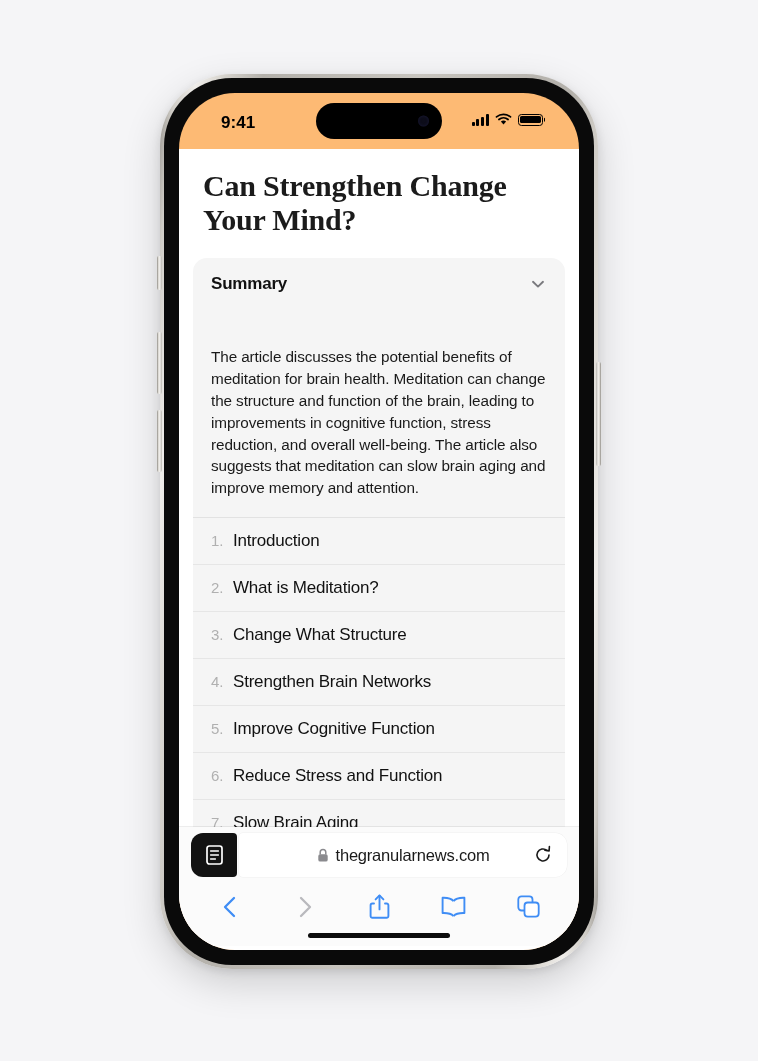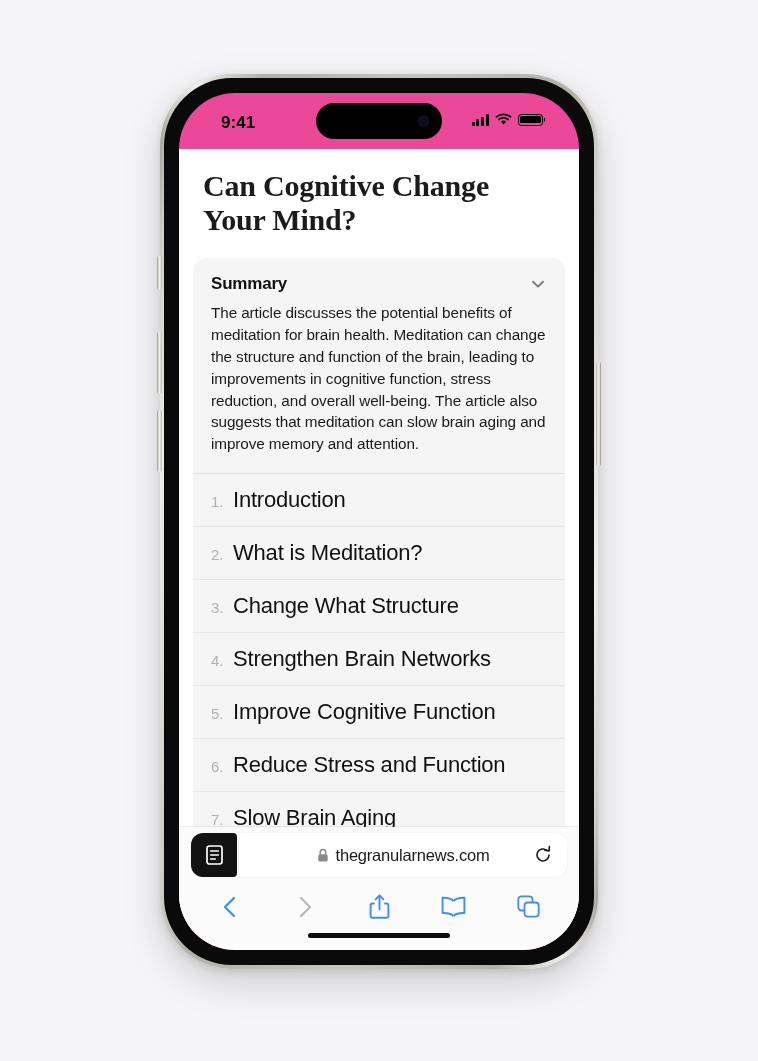--- a/index.html
+++ b/index.html
@@ -43,21 +43,21 @@
     left: 4px; top: 4px; right: 4px; bottom: 4px;
     border-radius: 68px;
     background: #0a0a0a;
   }
 
   
   #screen {
     position: absolute;
     left: 15px; top: 15px; right: 15px; bottom: 15px;
     border-radius: 56px;
-    background: #ec4899;
+    background: #fdba74;
     overflow: hidden;
   }
 
   
   .side-btn {
     position: absolute;
     background: linear-gradient(90deg,#8f8c86 0%, #dedbd5 30%, #f2f0ed 55%, #b9b6b0 100%);
     border-radius: 2px;
   }
   #action-button  { left: -3px; top: 182px; width: 5px; height: 34px; }
@@ -181,20 +181,21 @@
     flex: none;
   }
   .chevron svg { display: block; }
 
   #summary-body {
     padding: 0 18px 18px 18px;
     font-size: 15.3px;
     line-height: 1.43;
     color: #1a1a1a;
     letter-spacing: -0.1px;
+    margin-top: 44px;
   }
 
   #section-divider {
     height: 1px;
     background: #e2e2e2;
     margin: 0;
   }
 
   #toc-list { padding: 0 0 0 0; }
 
@@ -206,21 +207,21 @@
   }
   .toc-item:first-child { border-top: none; }
 
   .toc-number {
     color: #b0b0b0;
     font-size: 15px;
     width: 22px;
     flex: none;
   }
   .toc-label {
-    font-size: 22px;
+    font-size: 17px;
     color: #111;
     letter-spacing: -0.2px;
   }
 
   
   #browser-bar {
     position: absolute;
     left: 0; right: 0; bottom: 4px;
     background: #fbfbfb;
     padding: 6px 0 0 0;
@@ -333,21 +334,21 @@
             <path d="M1.5 3.9 a11 11 0 0 1 14 0" stroke="#000" stroke-width="1.7" fill="none" stroke-linecap="round"></path>
           </svg>
           <div id="battery-icon">
             <div id="battery-fill"></div>
           </div>
         </div>
       </div>
 
       <div id="page-content">
 
-        <h1 id="article-title">Can Cognitive Change Your Mind?</h1>
+        <h1 id="article-title">Can Strengthen Change Your Mind?</h1>
 
         <div id="reader-card">
 
           <div class="card-section-header">
             <span class="card-section-title">Summary</span>
             <span class="chevron">
               <svg width="18" height="18" viewBox="0 0 18 18">
                 <path d="M4 6.8 L9 11.6 L14 6.8" stroke="#7a7a7e" stroke-width="1.9" fill="none" stroke-linecap="round" stroke-linejoin="round"></path>
               </svg>
             </span>

